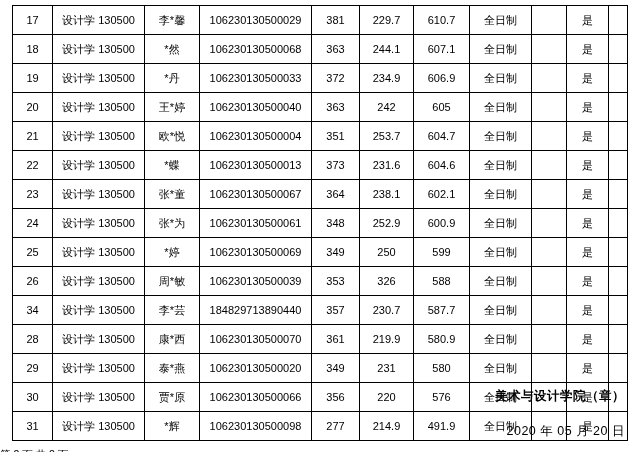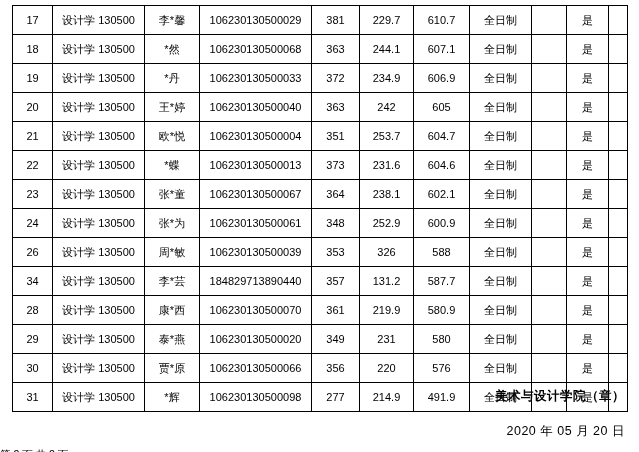--- a/index.html
+++ b/index.html
@@ -196,39 +196,52 @@
           <td>106230130500061</td>
           <td>348</td>
           <td>252.9</td>
           <td>600.9</td>
           <td>全日制</td>
           <td></td>
           <td>是</td>
           <td></td>
         </tr>
         <tr>
+          <td>25</td>
+          <td>设计学 130500</td>
+          <td>*婷</td>
+          <td>106230130500069</td>
+          <td>349</td>
+          <td>250</td>
+          <td>599</td>
+          <td>全日制</td>
+          <td></td>
+          <td>是</td>
+          <td></td>
+        </tr>
+        <tr>
           <td>26</td>
           <td>设计学 130500</td>
           <td>周*敏</td>
           <td>106230130500039</td>
           <td>353</td>
           <td>326</td>
           <td>588</td>
           <td>全日制</td>
           <td></td>
           <td>是</td>
           <td></td>
         </tr>
         <tr>
           <td>34</td>
           <td>设计学 130500</td>
           <td>李*芸</td>
           <td>184829713890440</td>
           <td>357</td>
-          <td>131.2</td>
+          <td>230.7</td>
           <td>587.7</td>
           <td>全日制</td>
           <td></td>
           <td>是</td>
           <td></td>
         </tr>
         <tr>
           <td>28</td>
           <td>设计学 130500</td>
           <td>康*西</td>

